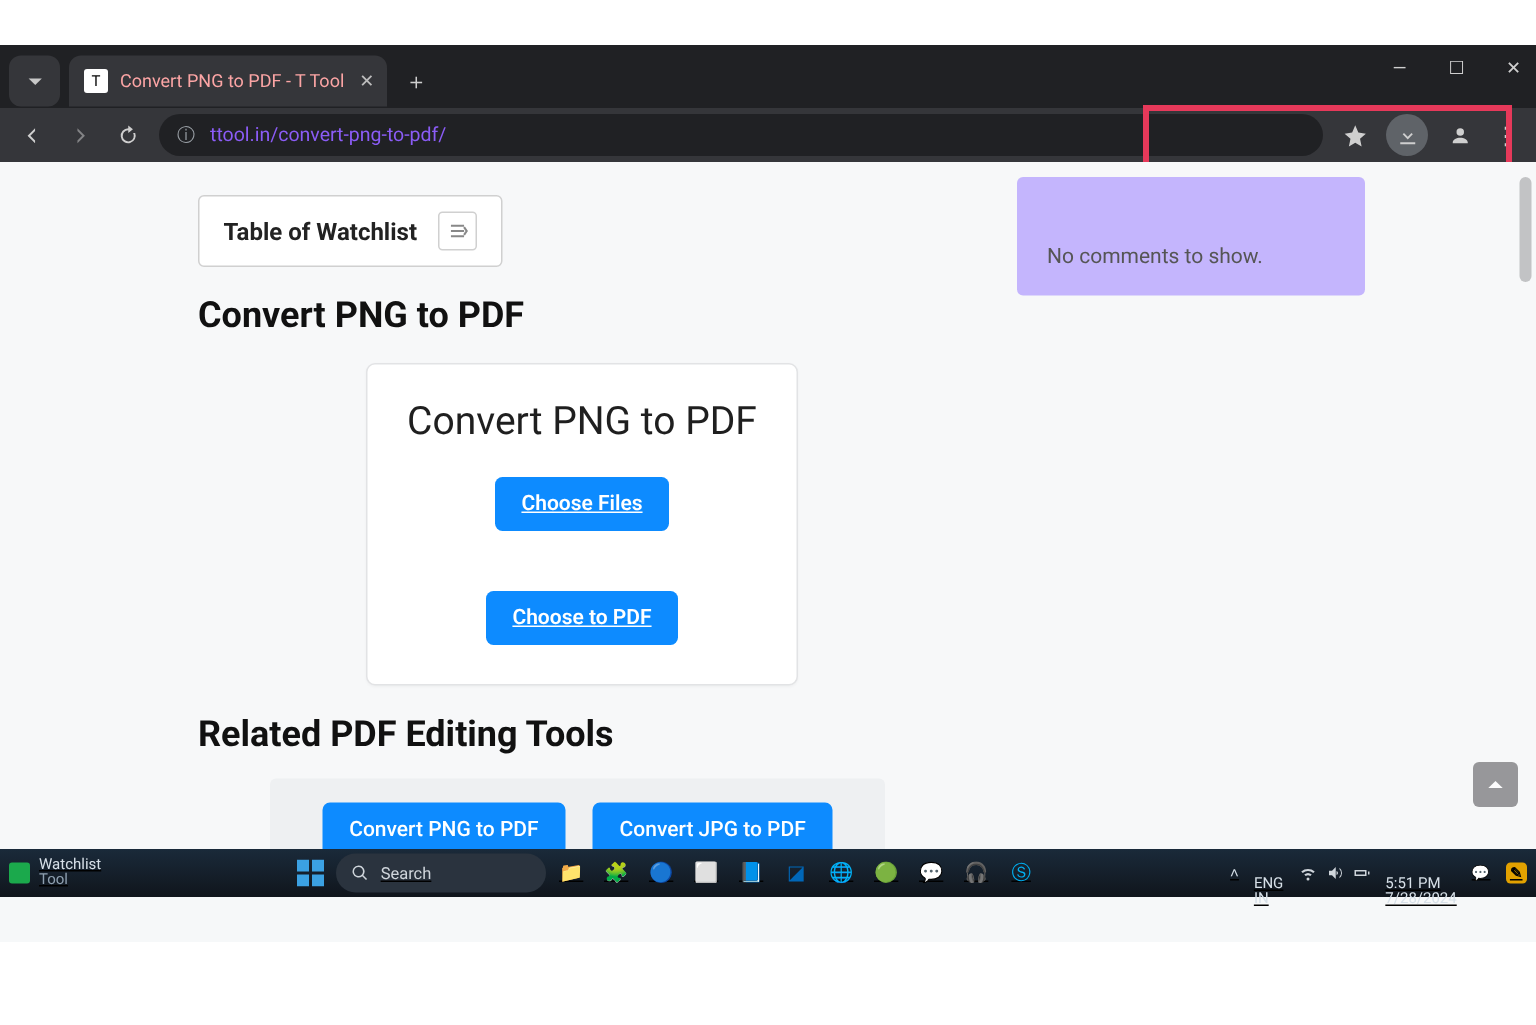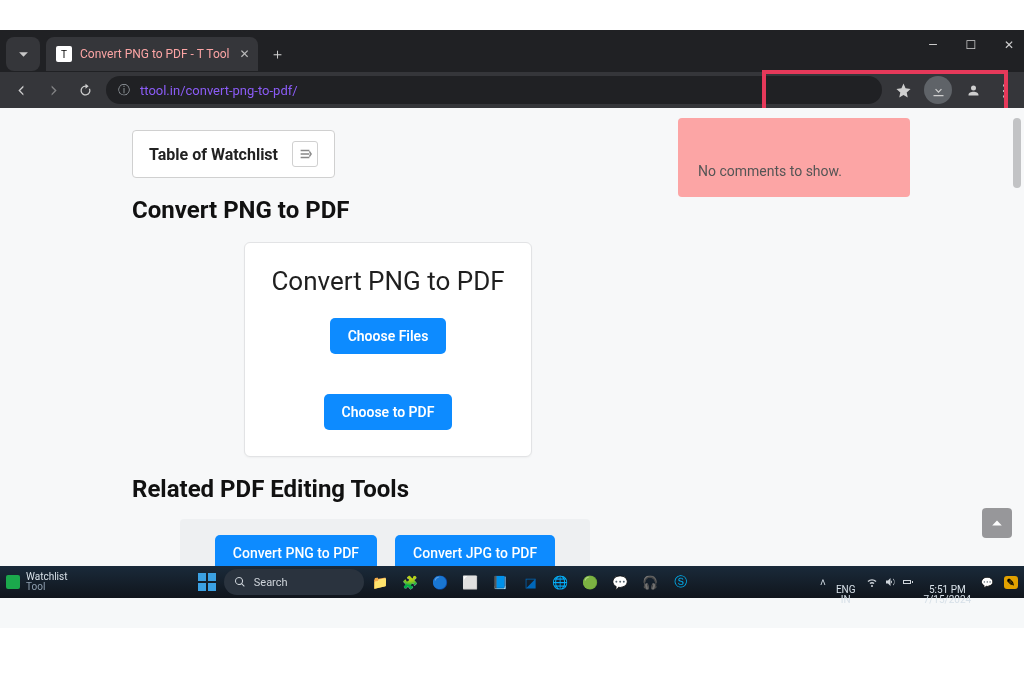--- a/index.html
+++ b/index.html
@@ -40,59 +40,59 @@
 .toc-box { display:inline-flex; align-items:center; gap:14px; border:1px solid #d0d0d0; border-radius:4px; padding:10px 16px; margin-top:22px; background:#fff;}
 .toc-title { font-weight:700; font-size:16px; color:#222; }
 .toc-toggle { width:26px; height:26px; border:1px solid #d0d0d0; border-radius:3px; display:flex; align-items:center; justify-content:center; cursor:pointer;}
 .toc-toggle svg { width:14px; height:14px; stroke:#888; fill:none; stroke-width:1.6;}
 
 h2.sec { font-size:24px; font-weight:700; color:#111; margin-top:18px; }
 
 .card { width:288px; margin:18px auto 0 112px; border:1px solid #e2e3e5; border-radius:6px; background:#fff; padding:22px 18px 26px; text-align:center; box-shadow:0 1px 2px rgba(0,0,0,0.04);}
 .card h3 { font-size:26px; font-weight:400; color:#1f1f1f; line-height:1.25;}
 .btn { display:inline-block; background:#0d8bff; color:#fff; border:none; border-radius:5px; font-size:14px; font-weight:600; padding:10px 18px; cursor:pointer; }
-.card .btn { margin-top:20px;}
+.card .btn { margin-top:20px;text-decoration:underline;}
 .card .gap { height:20px;}
 
 .related-box { margin-top:16px; background:#eef0f2; border-radius:4px; padding:16px 0 20px; text-align:center; width:410px; margin-left:48px;}
 .related-title { font-size:18px; color:#222; font-weight:400; margin-bottom:16px;}
 .btn-row { display:flex; gap:18px; justify-content:center;}
 .btn-row .btn { font-weight:500;}
 
-.sidebar { position:absolute; left:678px; top:10px; width:232px; background:#fca5a5; border-radius:4px; padding:18px 20px; }
+.sidebar { position:absolute; left:678px; top:10px; width:232px; background:#c4b5fd; border-radius:4px; padding:18px 20px; }
 .side-h { font-size:18px; font-weight:700; color:#111; visibility:hidden;}
 .side-text { font-size:14px; color:#555; margin-top:6px;}
 
 
 .highlight-box { position:absolute; left:762px; top:40px; width:246px; height:162px; border:4px solid #e6395a; pointer-events:none;}
 .dl-popup { position:absolute; left:788px; top:92px; width:196px; height:46px; border-radius:10px; background:#2b2c2f; display:flex; align-items:center; padding:6px 10px; gap:10px; box-shadow:0 6px 18px rgba(0,0,0,0.4);}
 .pdf-ico { width:28px; height:28px; background:#d93025; border-radius:3px; display:flex; align-items:center; justify-content:center; color:#fff; font-size:8px; font-weight:700; position:relative;}
 .pdf-ico::before { content:""; position:absolute; top:0; right:0; width:8px; height:8px; background:#fff; clip-path: polygon(0 0, 100% 100%, 0 100%);}
 .dl-meta .fname { color:#f0f0f0; font-size:12px; font-weight:600;}
 .dl-meta .fmeta { color:#9aa0a6; font-size:10px;}
 
 .scroll-top { position:absolute; right:12px; bottom:60px; width:30px; height:30px; background:#6f6f72; border-radius:4px; display:flex; align-items:center; justify-content:center; cursor:pointer; opacity:0.7;}
 .scroll-top svg { width:12px; height:12px; fill:#fff;}
 .vscroll { position:absolute; right:2px; top:82px; width:10px; bottom:36px;}
 .vscroll .thumb { position:absolute; top:6px; width:8px; height:70px; left:1px; background:#c2c3c5; border-radius:4px;}
 
 
-.taskbar { position:absolute; left:0; bottom:30px; width:1024px; height:32px; background:linear-gradient(180deg,#1a2a3a,#10151c); display:flex; align-items:center; padding:0 6px; gap:4px;}
+.taskbar { position:absolute; left:0; bottom:30px; width:1024px; height:32px; background:linear-gradient(180deg,#1a2a3a,#10151c); display:flex; align-items:center; padding:0 6px; gap:4px;text-decoration:underline;}
 .tb-left { display:flex; align-items:center; gap:6px; }
 .wl { display:flex; align-items:center; gap:6px; color:#d7e0e8; font-size:10px; line-height:1;}
 .wl .ic { width:14px; height:14px; background:#1ba94c; border-radius:2px;}
 .wl .two { display:flex; flex-direction:column;}
 .tb-center { flex:1; display:flex; align-items:center; justify-content:center; gap:4px;}
 .start { width:26px; height:26px; display:flex; align-items:center; justify-content:center;}
 .start svg{width:18px;height:18px;}
 .search { height:26px; width:140px; background:#2a333e; border-radius:14px; display:flex; align-items:center; padding:0 10px; gap:8px; color:#cfd5db; font-size:11px;}
 .search svg{width:12px;height:12px;fill:#cfd5db;}
 .app { width:26px; height:26px; border-radius:4px; display:flex; align-items:center; justify-content:center; font-size:13px;}
 .tb-right { display:flex; align-items:center; gap:10px; color:#d7e0e8; font-size:10px;}
-.tb-right .col { text-align:center; line-height:1.05;margin-top:26px;}
+.tb-right .col { text-align:left; line-height:1.05;margin-top:26px;}
 .tb-right .sys { display:flex; gap:6px; align-items:center;}
 .tb-right svg { width:12px; height:12px; fill:#cfd5db;}
 
 </style>
 </head>
 <body>
 
 <div class="canvas-frame">
 <div class="screenshot">
 
@@ -265,21 +265,21 @@
             </svg>
         <svg viewBox="0 0 24 24">
               <path d="M4 9v6h4l5 5V4L8 9zm12 3a3 3 0 0 0-2-2.8v5.6A3 3 0 0 0 16 12zm2-7v2a7 7 0 0 1 0 10v2a9 9 0 0 0 0-14z"></path>
             </svg>
         <svg viewBox="0 0 24 24">
               <path d="M2 8v8h16V8zm18 2v4h2v-4zM4 10h12v4H4z"></path>
             </svg>
       </div>
       <div class="col">
         <div>5:51 PM</div>
-        <div>7/15/2024</div>
+        <div>7/28/2024</div>
       </div>
       <span>💬</span>
       <span style="background:#e2a100;border-radius:3px;padding:1px 3px;color:#000;font-weight:700">✎</span>
     </div>
   </div>
 
 </div>
 </div>
 
 </body></html>

